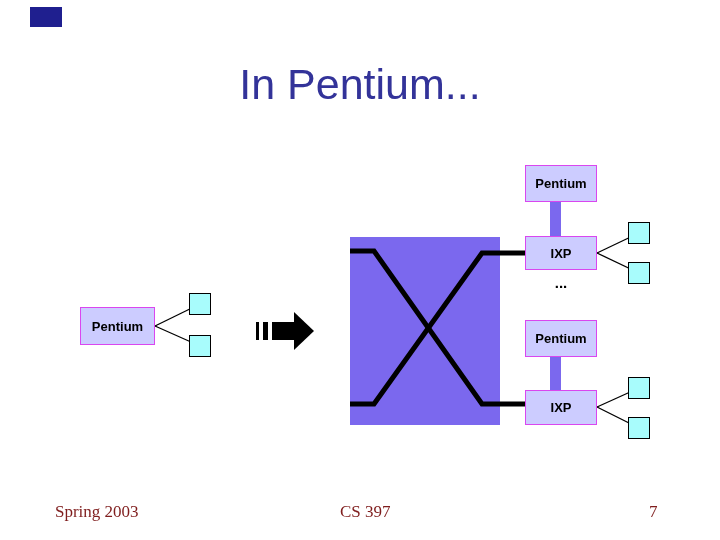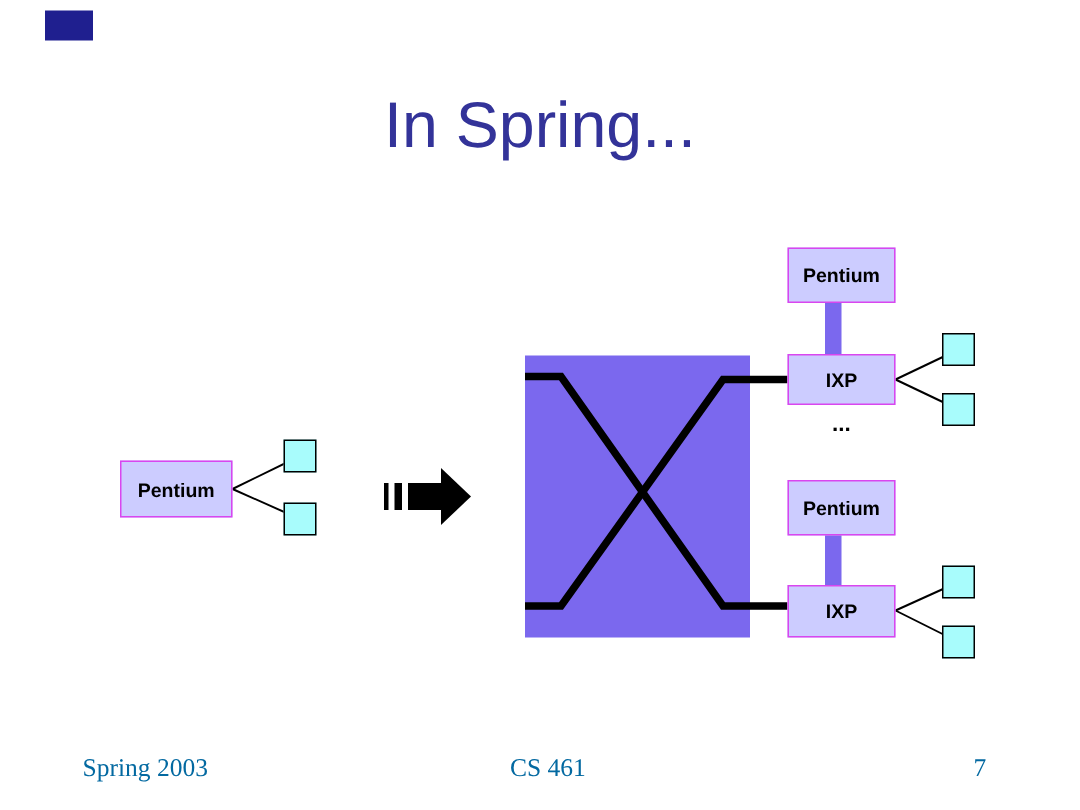--- a/index.html
+++ b/index.html
@@ -87,36 +87,36 @@
     font-weight: bold;
     font-size: 15px;
     color: #000;
     z-index: 2;
   }
 
   .footer-text {
     position: absolute;
     font-family: "Liberation Serif", serif;
     font-size: 17px;
-    color: #0369a1;
+    color: #7f1d1d;
     z-index: 2;
     text-align: center;
   }
   .footer-date   { left: 55px;  top: 502px; }
   .footer-course { left: 340px; top: 502px; }
   .footer-page   { left: 649px; top: 502px; }
 </style>
 </head>
 <body>
 
 <div class="slide">
 
   <div class="corner-accent"></div>
 
-  <div class="page-title">In Spring...</div>
+  <div class="page-title">In Pentium...</div>
 
   <div class="switch-box"></div>
 
   <div class="vconn" style="left:550px; top:202px; height:35px;"></div>
   <div class="vconn" style="left:550px; top:356px; height:35px;"></div>
 
   <svg class="lines-layer" width="720" height="540" viewBox="0 0 720 540">
 
     <g>
       <path class="thin" d="M155,326 L200,304"></path>
@@ -169,16 +169,16 @@
   <div class="pbox" style="left:525px; top:390px; width:72px; height:35px;">
     <span>IXP</span>
   </div>
 
   <div class="node" style="left:628px; top:222px;"></div>
   <div class="node" style="left:628px; top:262px;"></div>
   <div class="node" style="left:628px; top:377px;"></div>
   <div class="node" style="left:628px; top:417px;"></div>
 
   <div class="footer-text footer-date">Spring 2003</div>
-  <div class="footer-text footer-course">CS 461</div>
+  <div class="footer-text footer-course">CS 397</div>
   <div class="footer-text footer-page">7</div>
 
 </div>
 
 </body></html>

